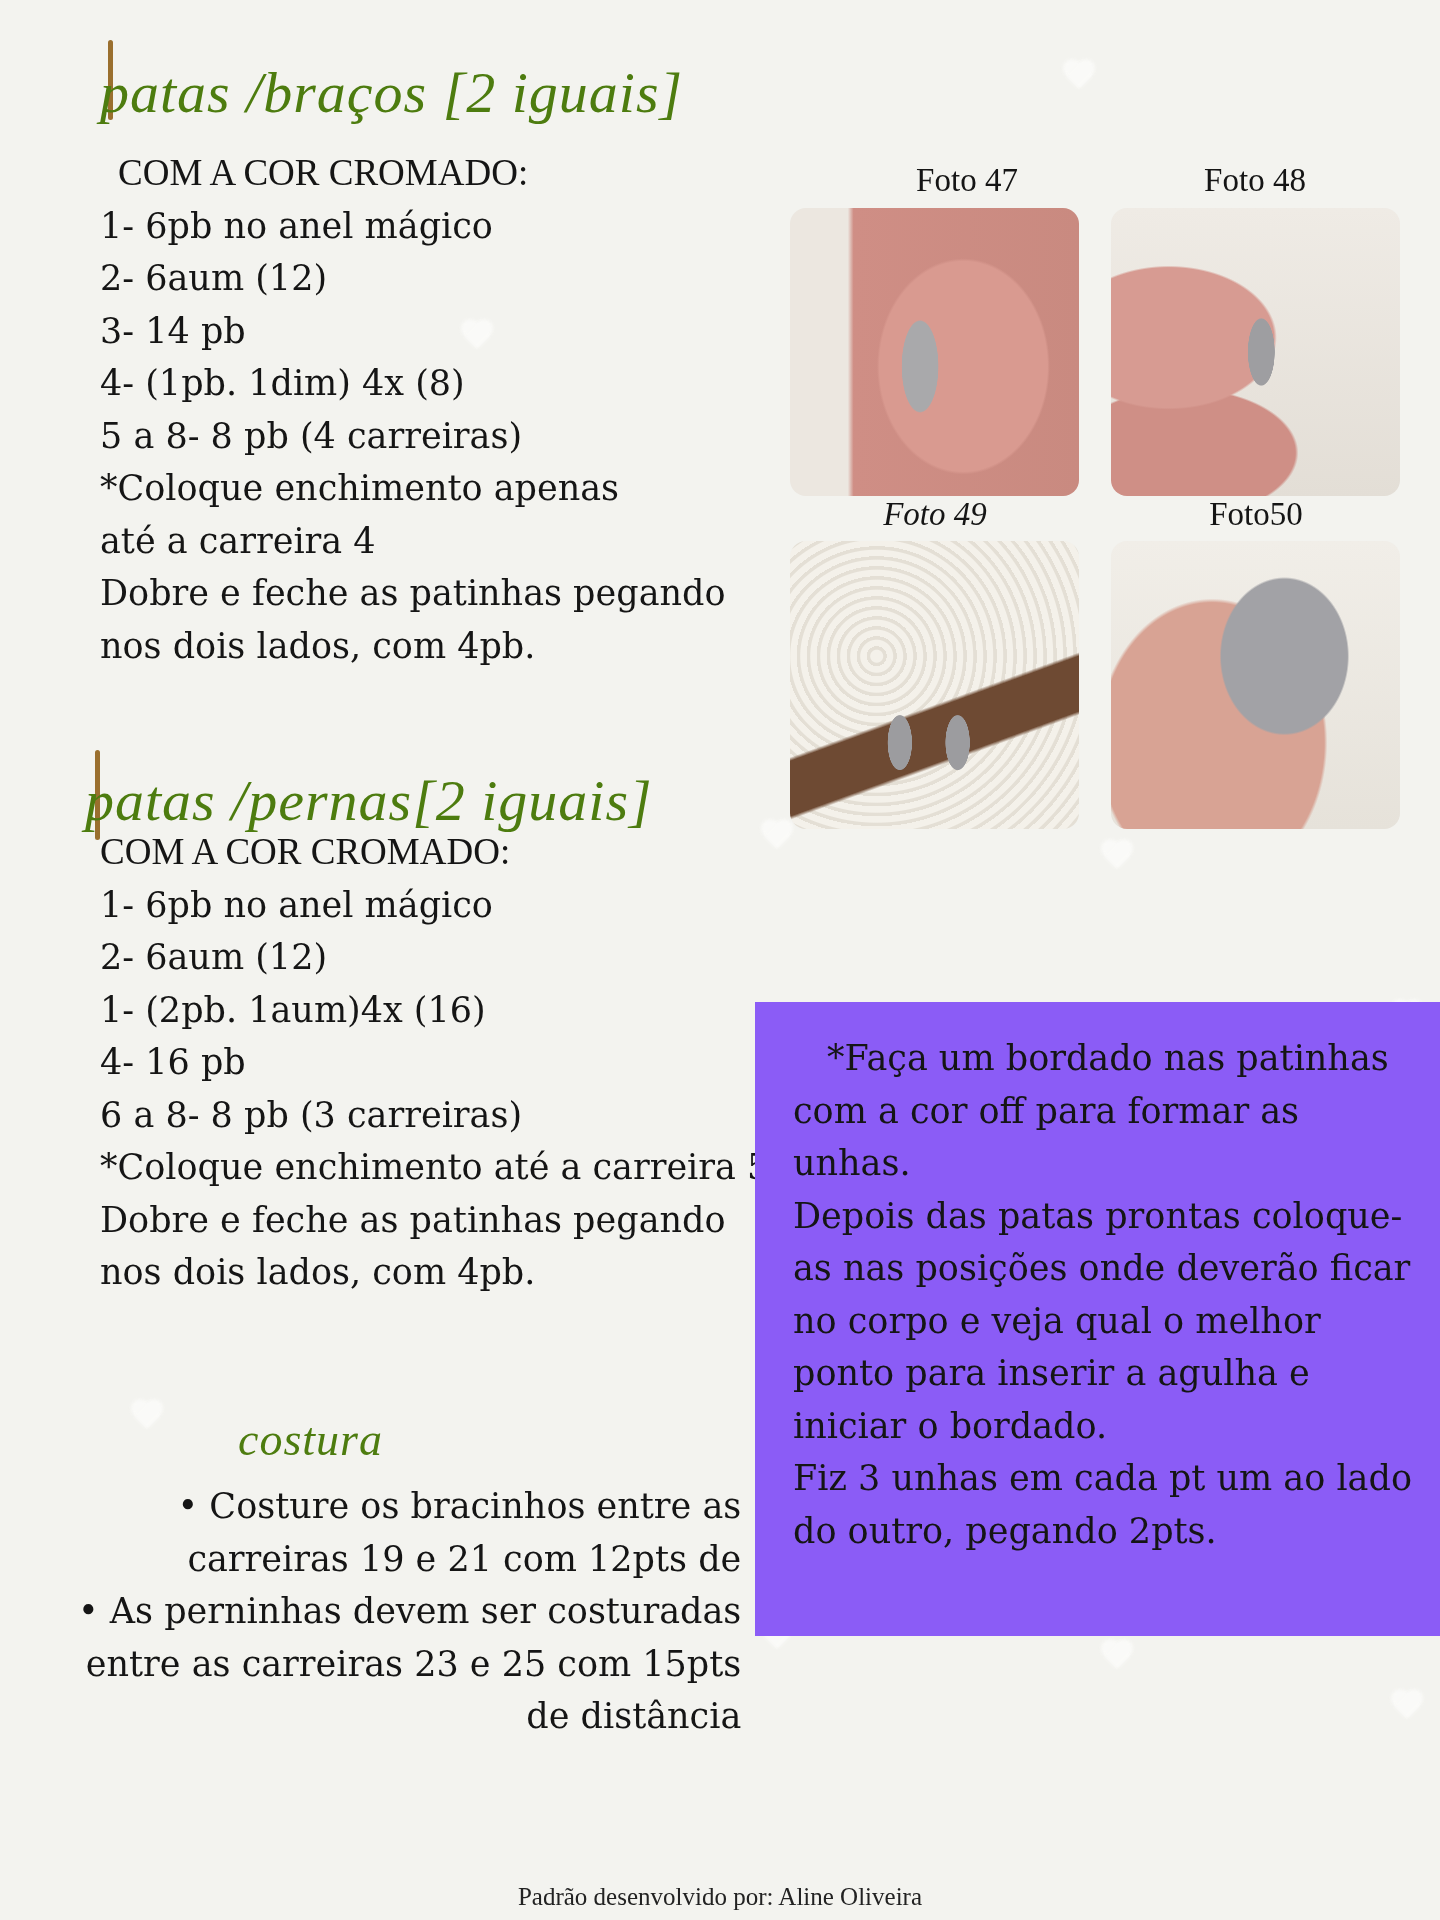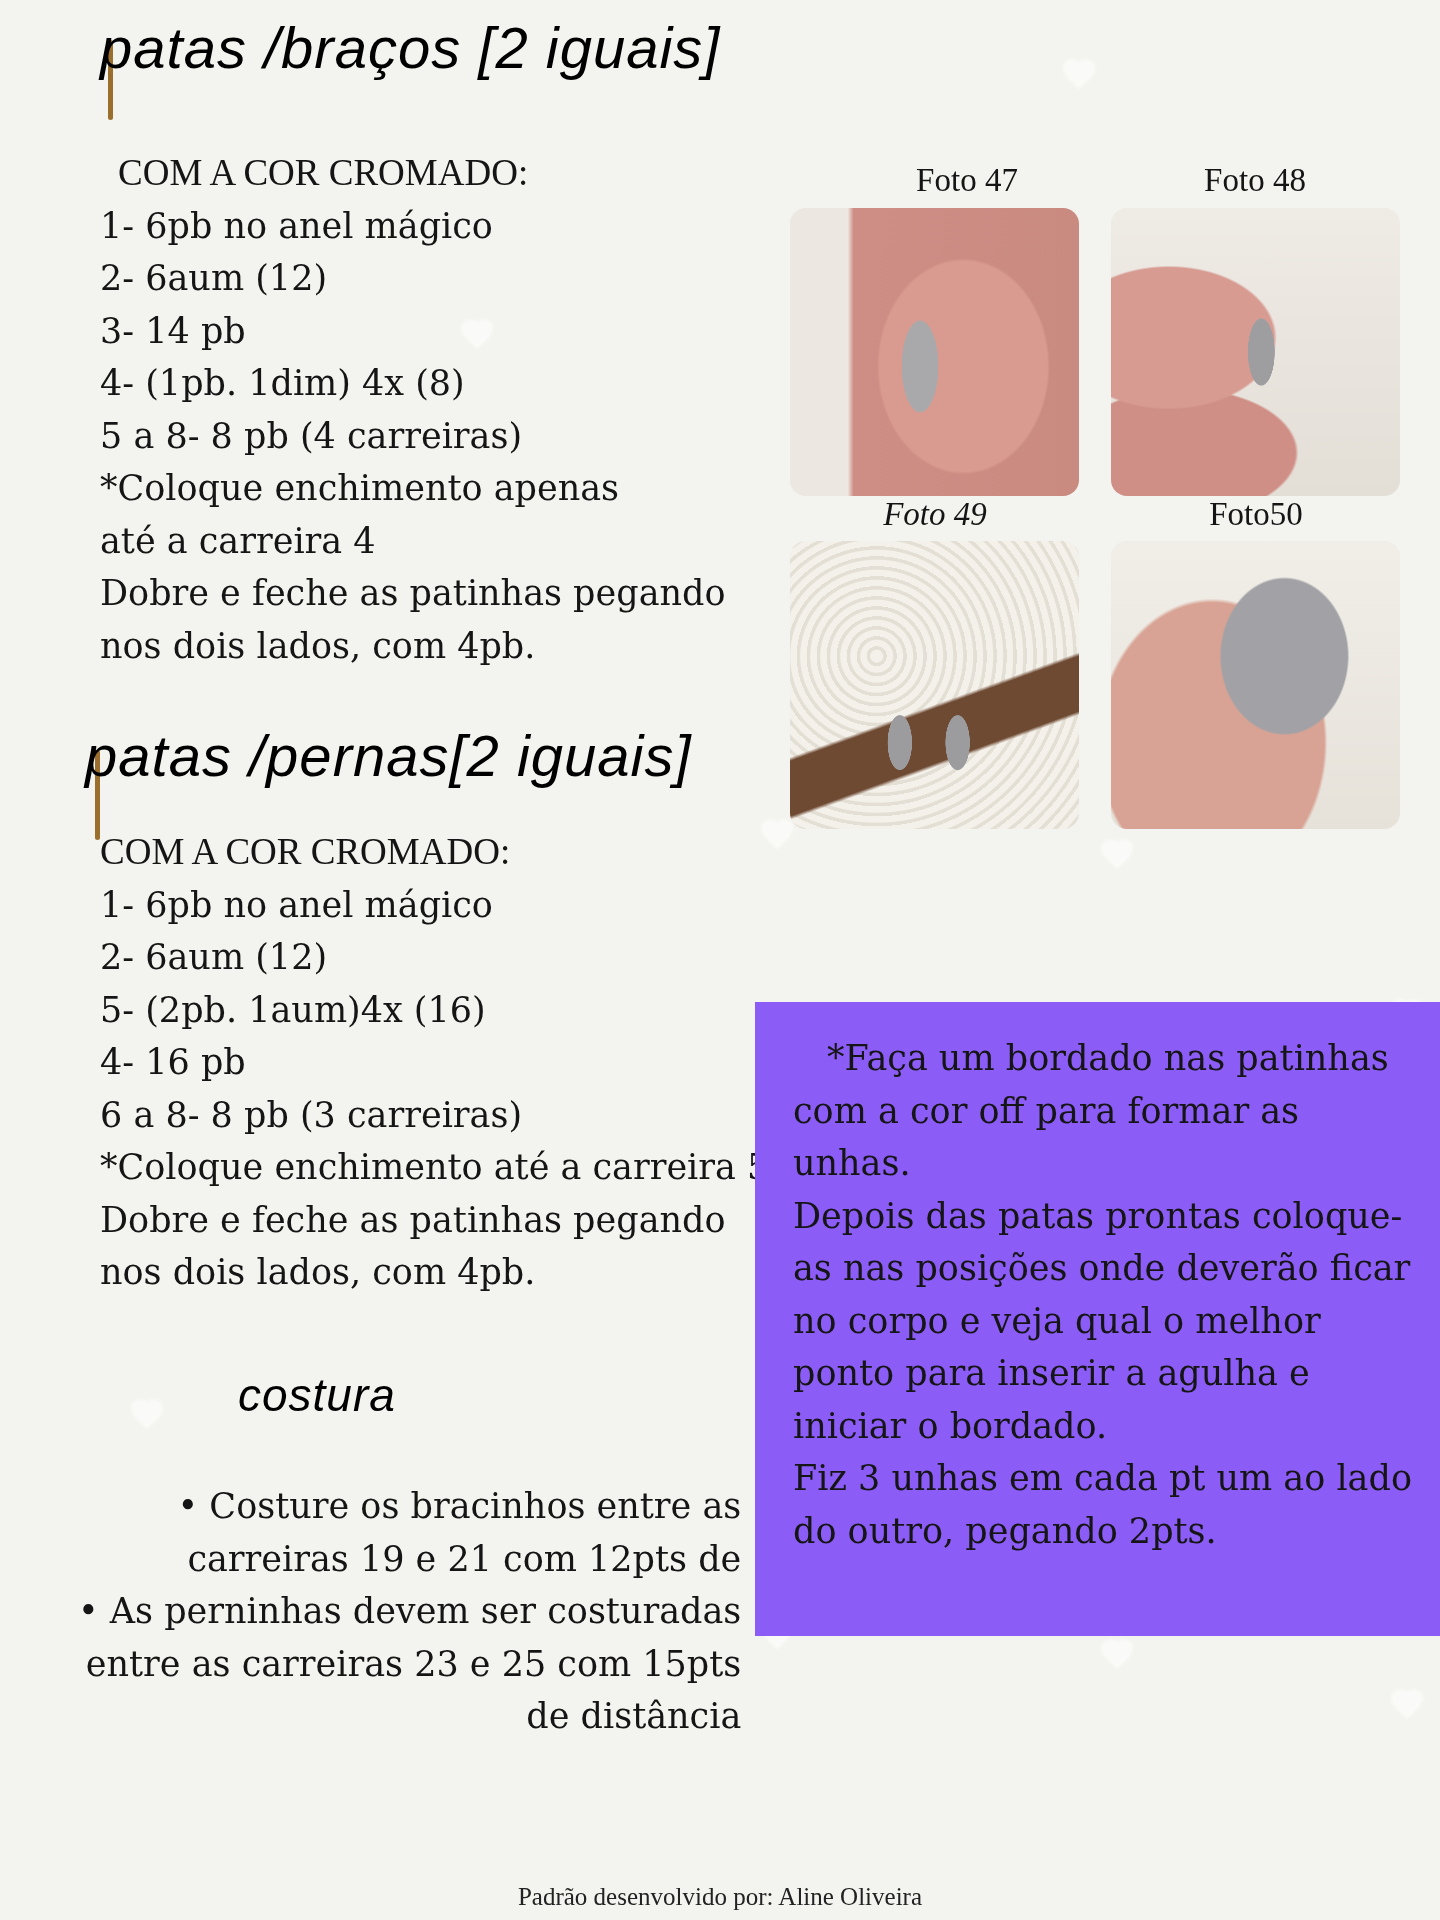--- a/index.html
+++ b/index.html
@@ -15,26 +15,27 @@
   .heart::before, .heart::after {
     content: ""; position: absolute; top: 0; width: 18px; height: 28px;
     background: #fbfbf9; border-radius: 18px 18px 0 0;
     filter: blur(1.5px);
   }
   .heart::before { left: 17px; transform: rotate(-45deg); transform-origin: 0 100%; }
   .heart::after { left: -1px; transform: rotate(45deg); transform-origin: 100% 100%; }
 
   .script {
     position: absolute;
-    font-family: Liberation Sans, sans-serif;
+    font-family: Liberation Serif, serif;
     font-style: italic;
-    color: #000000;
+    color: #4d7c0f;
     font-weight: normal;
     letter-spacing: 1px;
     white-space: nowrap;
+    margin-top: 45px;
   }
   .stem {
     position: absolute; width: 5px; background: #9a6f2e; border-radius: 3px;
   }
   .block { position: absolute; font-size: 35px; line-height: 52.5px; white-space: nowrap; }
   .block .line { display: block; }
   .caps { font-family: Liberation Serif, serif; font-size: 37px; }
 
   .photo-label {
     position: absolute; font-family: "Liberation Serif", serif; font-size: 33px;
@@ -103,21 +104,21 @@
   <span class="line">nos dois lados, com 4pb.</span>
 </div>
 
 <div class="stem" style="left:95px;top:750px;height:90px;"></div>
 <div class="script" style="left:85px;top:722px;font-size:58px;">patas /pernas[2 iguais]</div>
 
 <div class="block" style="left:100px;top:826px;">
   <span class="line caps">COM A COR CROMADO:</span>
   <span class="line">1- 6pb no anel mágico</span>
   <span class="line">2- 6aum (12)</span>
-  <span class="line">5- (2pb. 1aum)4x (16)</span>
+  <span class="line">1- (2pb. 1aum)4x (16)</span>
   <span class="line">4- 16 pb</span>
   <span class="line">6 a 8- 8 pb (3 carreiras)</span>
   <span class="line">*Coloque enchimento até a carreira 5</span>
   <span class="line">Dobre e feche as patinhas pegando</span>
   <span class="line">nos dois lados, com 4pb.</span>
 </div>
 
 <div class="script" style="left:238px;top:1368px;font-size:46px;">costura</div>
 
 <div class="block" style="left:78px;top:1480px;text-align:right;">

